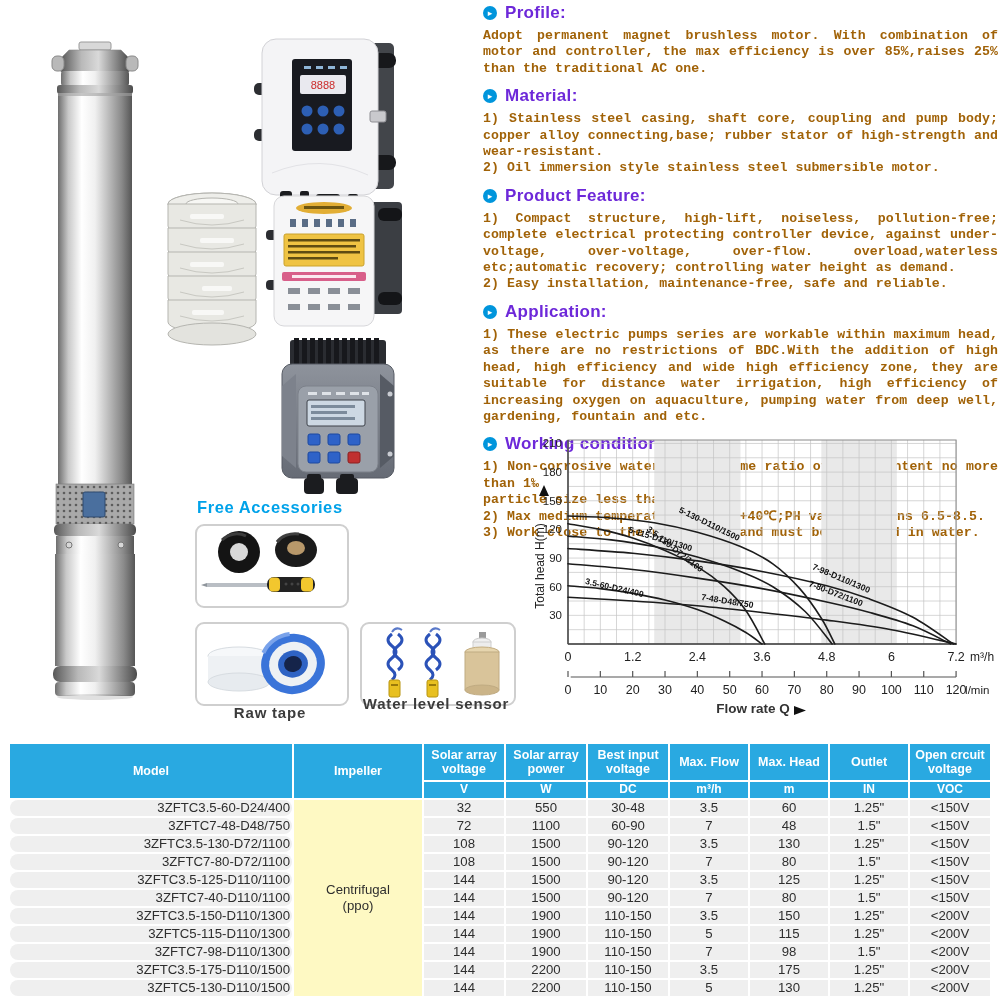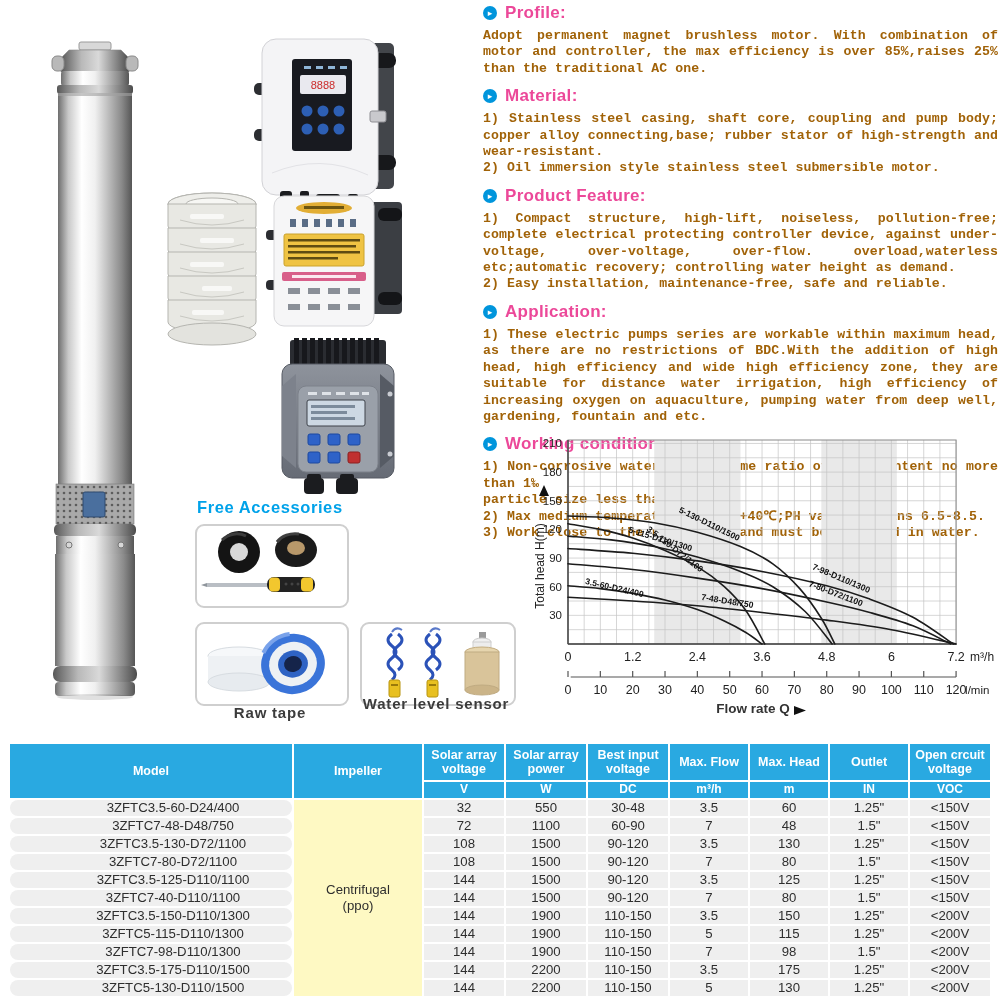--- a/index.html
+++ b/index.html
@@ -10,41 +10,41 @@
   
   .main-title{font-family:"Liberation Serif",serif;font-weight:bold;font-size:42px;
               color:#ee1c2e;letter-spacing:2px;line-height:42px;white-space:nowrap;}
 
   
   .sections{left:483px;top:3px;width:515px;}
   .sec-head{display:flex;align-items:center;margin:0 0 5px 0;}
   .bullet{display:inline-flex;width:14px;height:14px;border-radius:50%;background:#0095dc;
           color:#fff;font-size:9px;line-height:14px;align-items:center;justify-content:center;
           margin-right:8px;flex:0 0 auto;}
-  .sec-title{color:#ec4899;font-weight:bold;font-size:17px;letter-spacing:.3px;}
+  .sec-title{color:#6d28d9;font-weight:bold;font-size:17px;letter-spacing:.3px;}
   .sec-body{margin:0 0 9px 0;font-size:13.2px;line-height:16.4px;font-weight:600;
             color:#a16207;text-align:justify;white-space:pre-line;letter-spacing:.1px;font-family:Liberation Mono, monospace;}
 
   
   .acc-head{color:#00a2e9;font-weight:bold;font-size:16.5px;letter-spacing:.6px;}
   .acc-box{position:absolute;border:2px solid #cfcfcf;border-radius:9px;background:#fff;}
   .acc-label{position:absolute;text-align:center;font-size:15px;font-weight:600;
              color:#3c3c3c;letter-spacing:.8px;}
 
   
   .tech-head{color:#0095dc;font-weight:bold;font-size:16px;letter-spacing:.2px;}
   table.tech{position:absolute;left:8px;top:742px;width:984px;border-collapse:separate;
              border-spacing:2px;table-layout:fixed;background:#fff;}
   table.tech th{background:#29a9e1;color:#fff;font-weight:600;font-size:12.5px;
                 line-height:1.15;text-align:center;vertical-align:middle;padding:1px 2px;}
   table.tech th.h1{height:34px;}
   table.tech th.unit{height:12px;font-size:12px;}
   table.tech td{background:#efefef;font-size:13.2px;color:#2e2e2e;text-align:center;
                 vertical-align:middle;height:16px;padding:0 2px;}
-  table.tech td.model{text-align:center;padding-left:46px;border-radius:8px;}
+  table.tech td.model{text-align:right;padding-left:46px;border-radius:8px;}
   table.tech td.impeller{background:#fef9c3;white-space:pre-line;font-size:13.2px;line-height:1.2;}
 
   svg text{font-family:"Liberation Sans",sans-serif;}
 </style>
 </head>
 <body>
 
 <div class="page">
 
 

